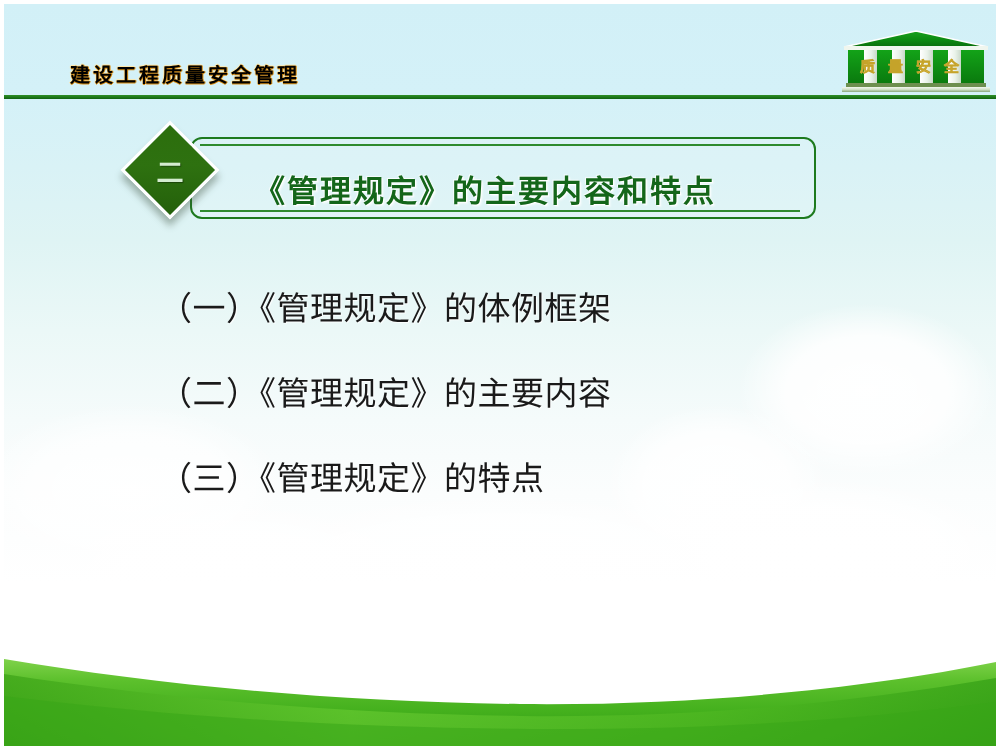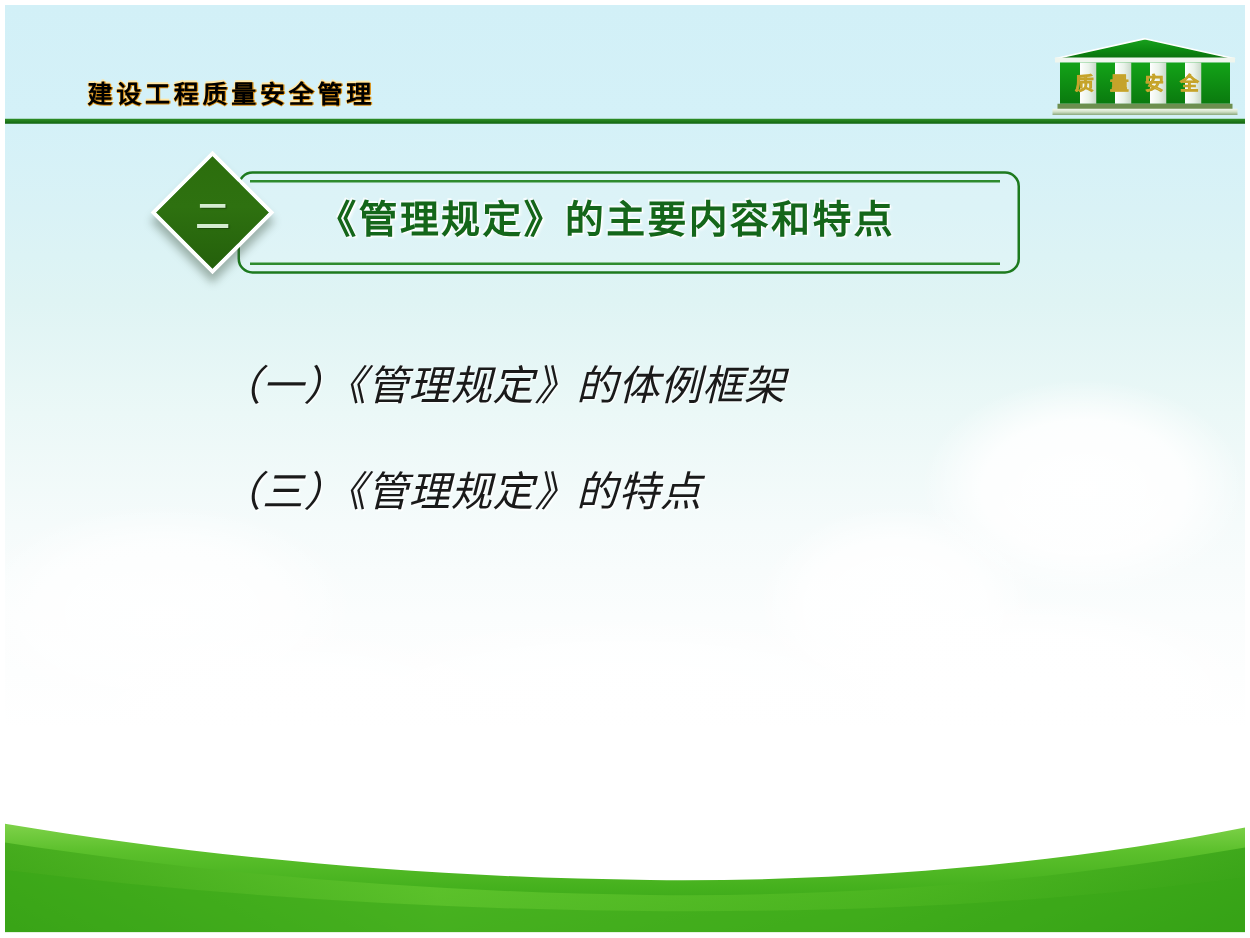--- a/index.html
+++ b/index.html
@@ -168,21 +168,21 @@
     right: 14px;
     height: 2px;
     background: #2e8b2e;
   }
   .banner-box::before { top: 5px; }
   .banner-box::after  { bottom: 5px; }
 
   .banner-title {
     position: absolute;
     left: 126px;
-    top: 0;
+    top: 16px;
     right: 26px;
     height: 70px;
     display: flex;
     align-items: center;
     font-family: "DejaVu Sans", "Liberation Sans", sans-serif;
     font-size: 31px;
     font-weight: bold;
     letter-spacing: 2px;
     color: #14661a;
     text-shadow:
@@ -224,25 +224,24 @@
     font-size: 27px;
     font-weight: bold;
     color: #d4ecd0;
     text-shadow: 1px 1px 1px rgba(0,0,0,0.35);
     pointer-events: none;
   }
 
   
   .body-list {
     position: absolute;
-    left: 176px;
+    left: 159px;
     top: 292px;
     width: 720px;
     z-index: 16;
-    font-style: italic;
   }
   .body-item {
     font-family: "DejaVu Serif", "Liberation Serif", serif;
     font-size: 33px;
     color: #1a1a1a;
     line-height: 1;
     margin-bottom: 52px;
     white-space: nowrap;
     text-shadow: 1px 1px 1px rgba(255,255,255,0.9);
     letter-spacing: 0.5px;
@@ -337,17 +336,18 @@
     <div class="banner-box"></div>
     <div class="banner-title">《管理规定》的主要内容和特点</div>
     <div class="diamond-wrap">
       <div class="diamond"></div>
       <div class="diamond-label">二</div>
     </div>
   </div>
 
   <div class="body-list">
     <div class="body-item">（一）《管理规定》的体例框架</div>
+    <div class="body-item">（二）《管理规定》的主要内容</div>
     <div class="body-item">（三）《管理规定》的特点</div>
   </div>
 
   <div class="frame"></div>
 </div>
 
 </body></html>

